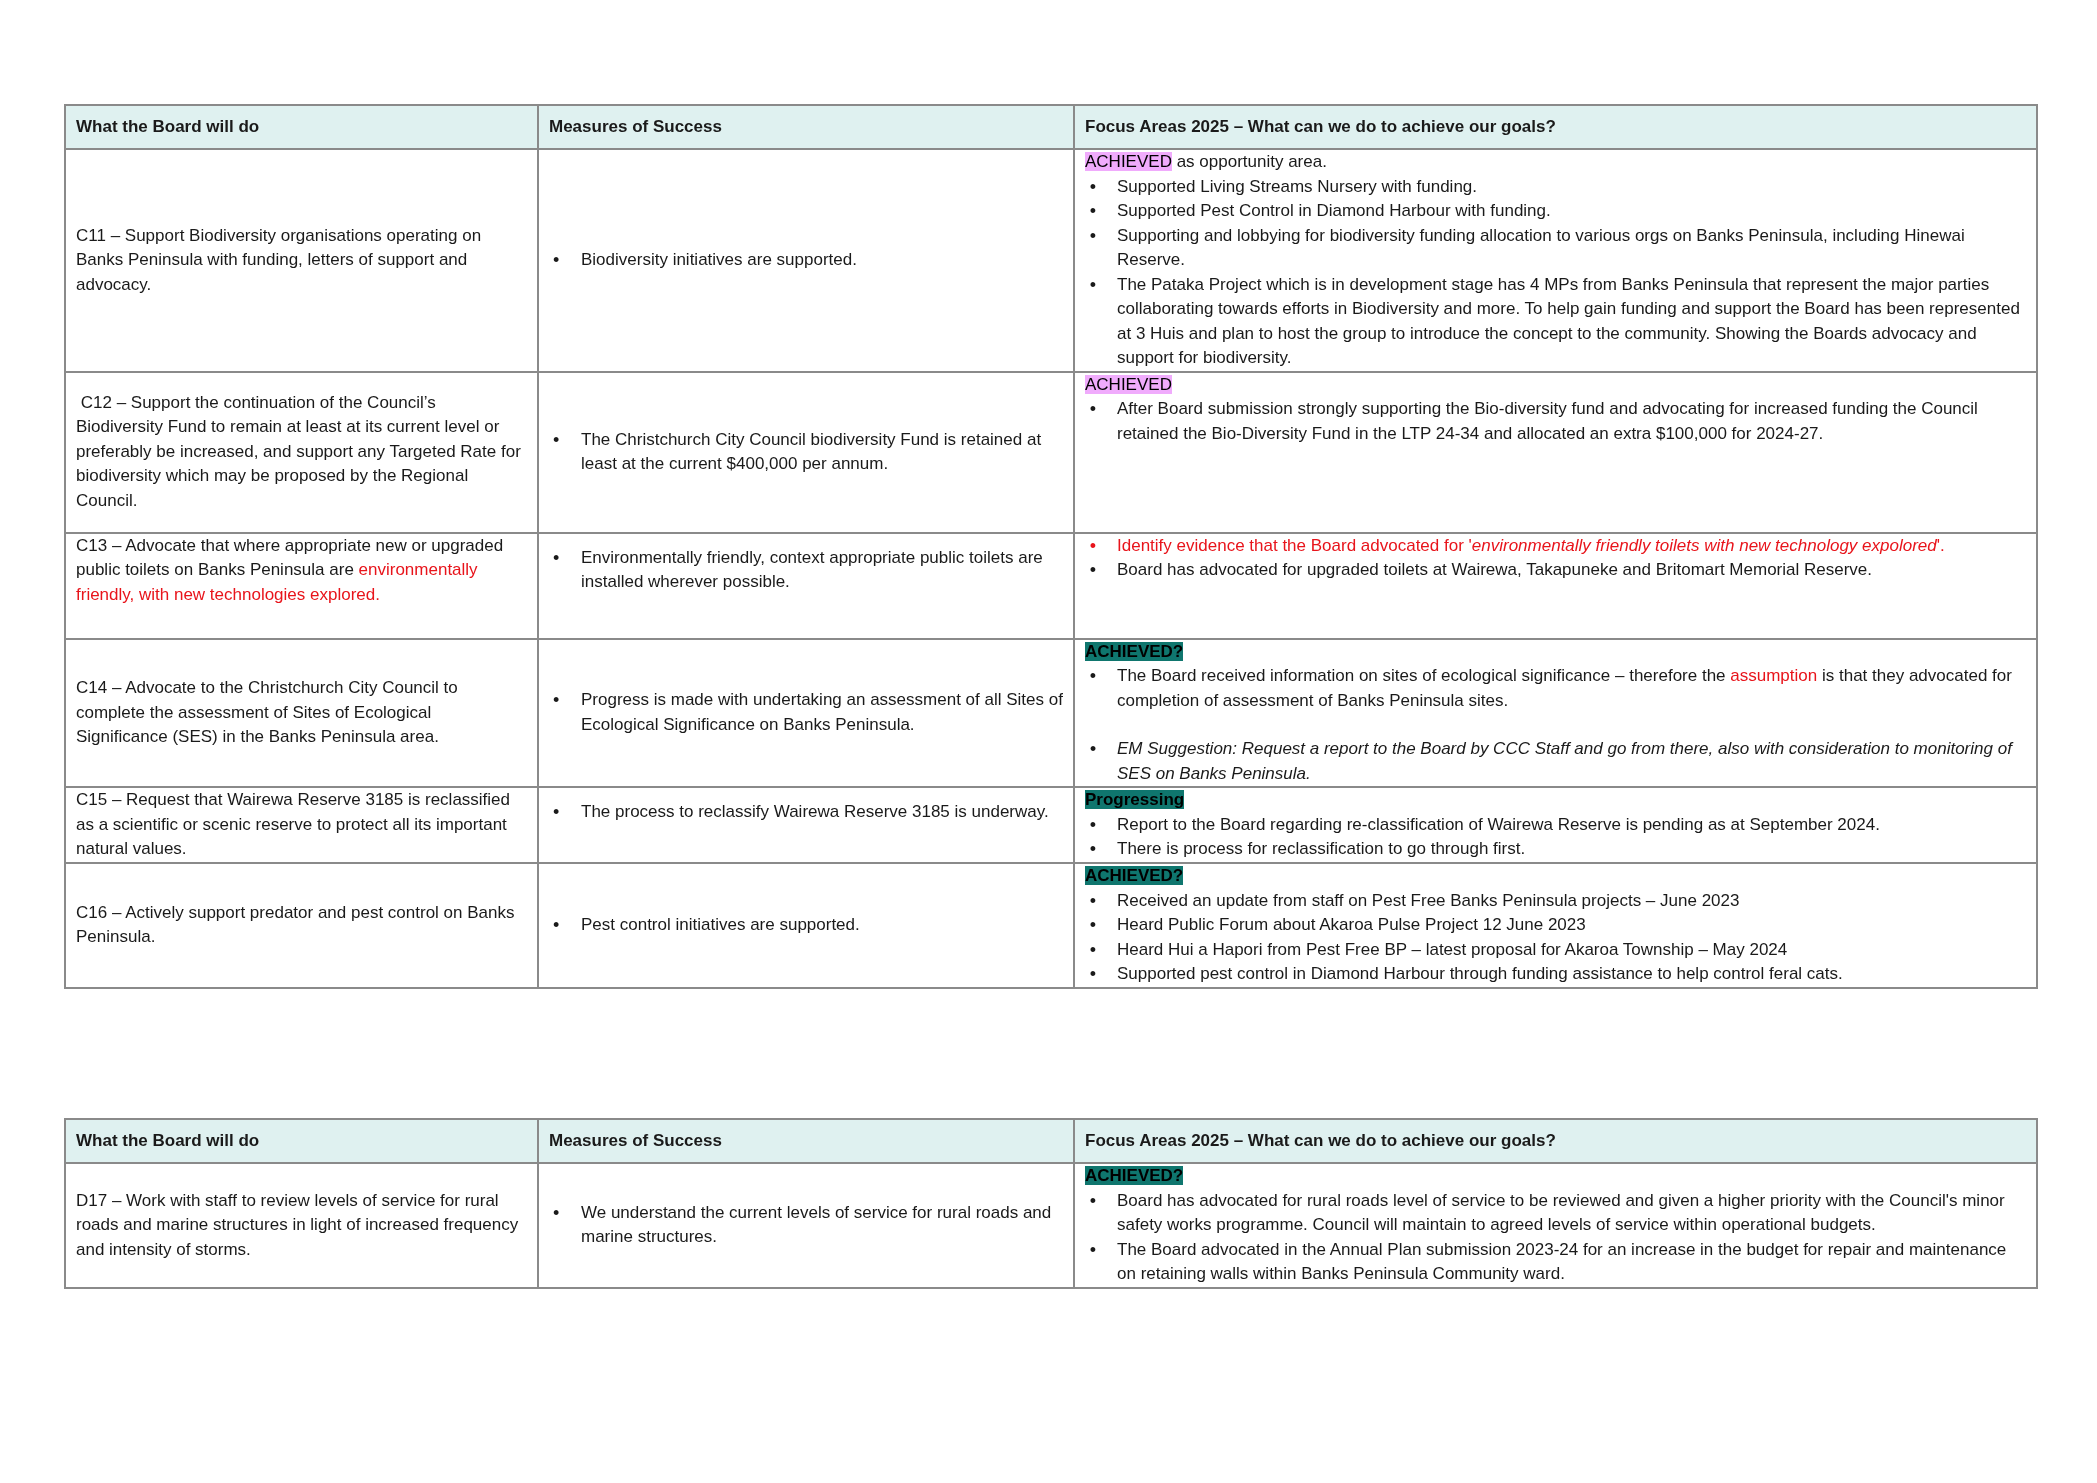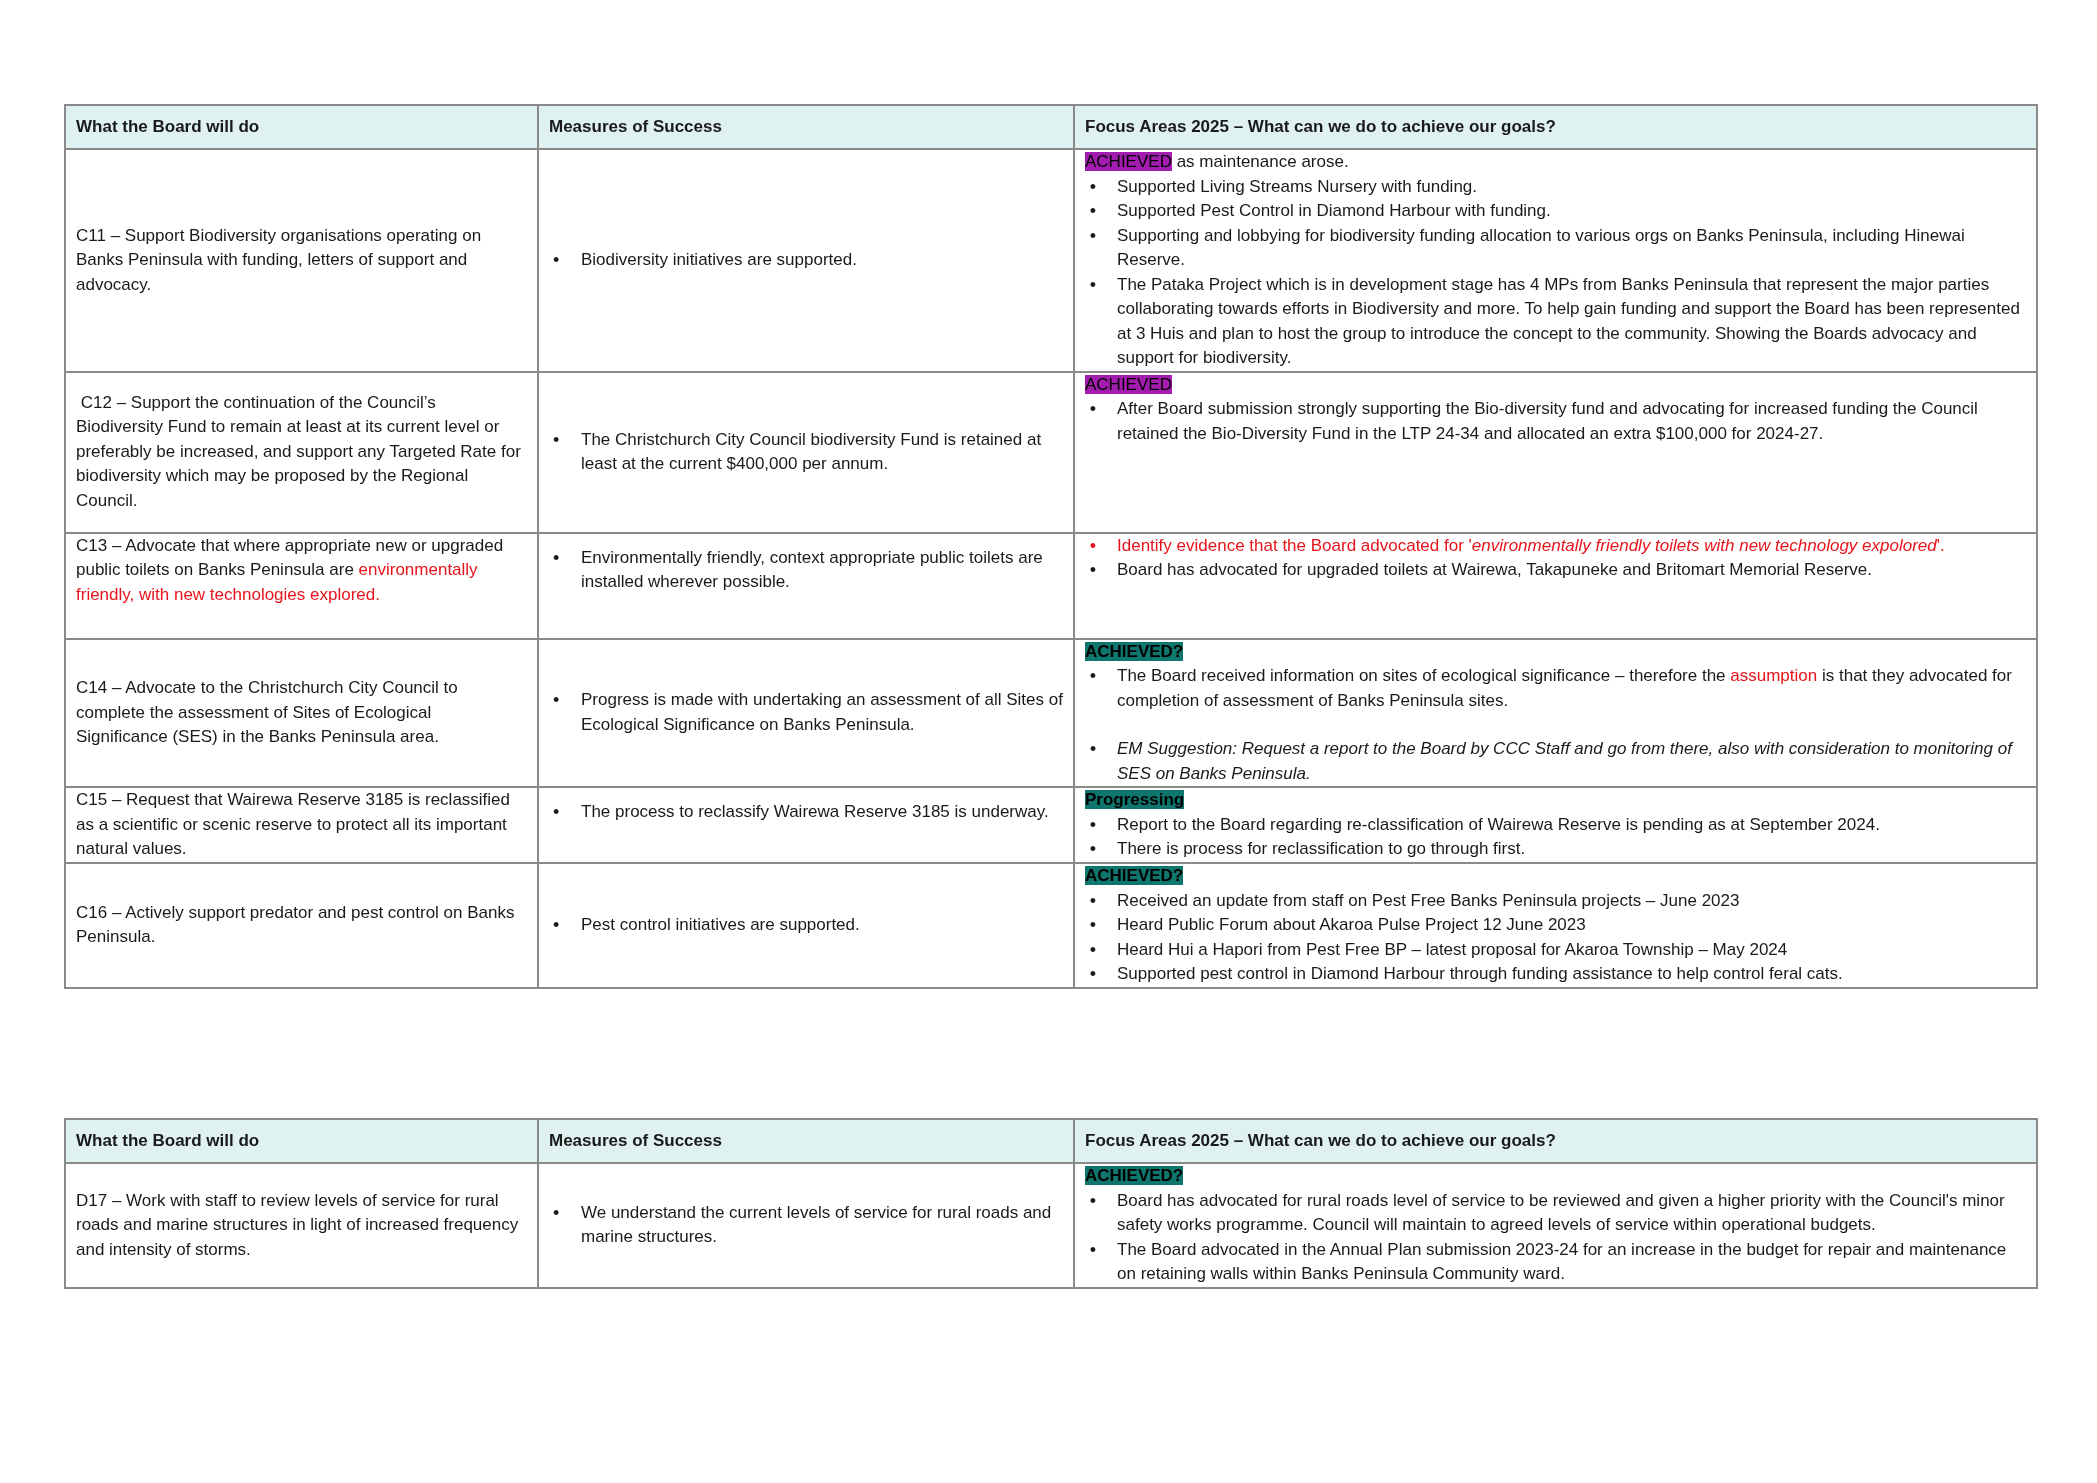--- a/index.html
+++ b/index.html
@@ -32,21 +32,21 @@
   td.focus { vertical-align: top; padding-top: 0; }
   ul { margin: 0; padding-left: 32px; list-style: none; }
   ul li { position: relative; }
   ul li::before {
     content: "\2022"; position: absolute; left: -32px; width: 16px; text-align: center;
     font-size: 18px;
   }
   ul li.red::before { color: #e8141b; }
   .m-bullet { padding-left: 32px; position: relative; }
   .m-bullet::before { content: "\2022"; position: absolute; left: 4px; font-size: 18px; }
-  .hl-green { background: #a21caf; color: #000; }
+  .hl-green { background: #f0abfc; color: #000; }
   .hl-cyan { background: #0f766e; color: #000; font-weight: bold; }
   .red { color: #e8141b; }
   .italic { font-style: italic; }
   .spacer { height: 24px; }
 </style>
 </head>
 <body>
 
 <table class="priority-table" style="top:104px;">
   <colgroup>
@@ -60,21 +60,21 @@
     <th>Measures of Success</th>
     <th>Focus Areas 2025 – What can we do to achieve our goals?</th>
   </tr>
 
   <tr style="height:221px;">
     <td>C11 – Support Biodiversity organisations operating on Banks Peninsula with funding, letters of support and advocacy.</td>
     <td>
           <div class="m-bullet">Biodiversity initiatives are supported.</div>
         </td>
     <td class="focus">
-      <div><span class="hl-green">ACHIEVED</span><span> as maintenance arose.</span></div>
+      <div><span class="hl-green">ACHIEVED</span><span> as opportunity area.</span></div>
       <ul>
         <li>Supported Living Streams Nursery with funding.</li>
         <li>Supported Pest Control in Diamond Harbour with funding.</li>
         <li>Supporting and lobbying for biodiversity funding allocation to various orgs on Banks Peninsula, including Hinewai Reserve.</li>
         <li>The Pataka Project which is in development stage has 4 MPs from Banks Peninsula that represent the major parties collaborating towards efforts in Biodiversity and more.  To help gain funding and support the Board has been represented at 3 Huis and plan to host the group to introduce the concept to the community.  Showing the Boards advocacy and support for biodiversity.</li>
       </ul>
     </td>
   </tr>
 
   <tr style="height:161px;">

